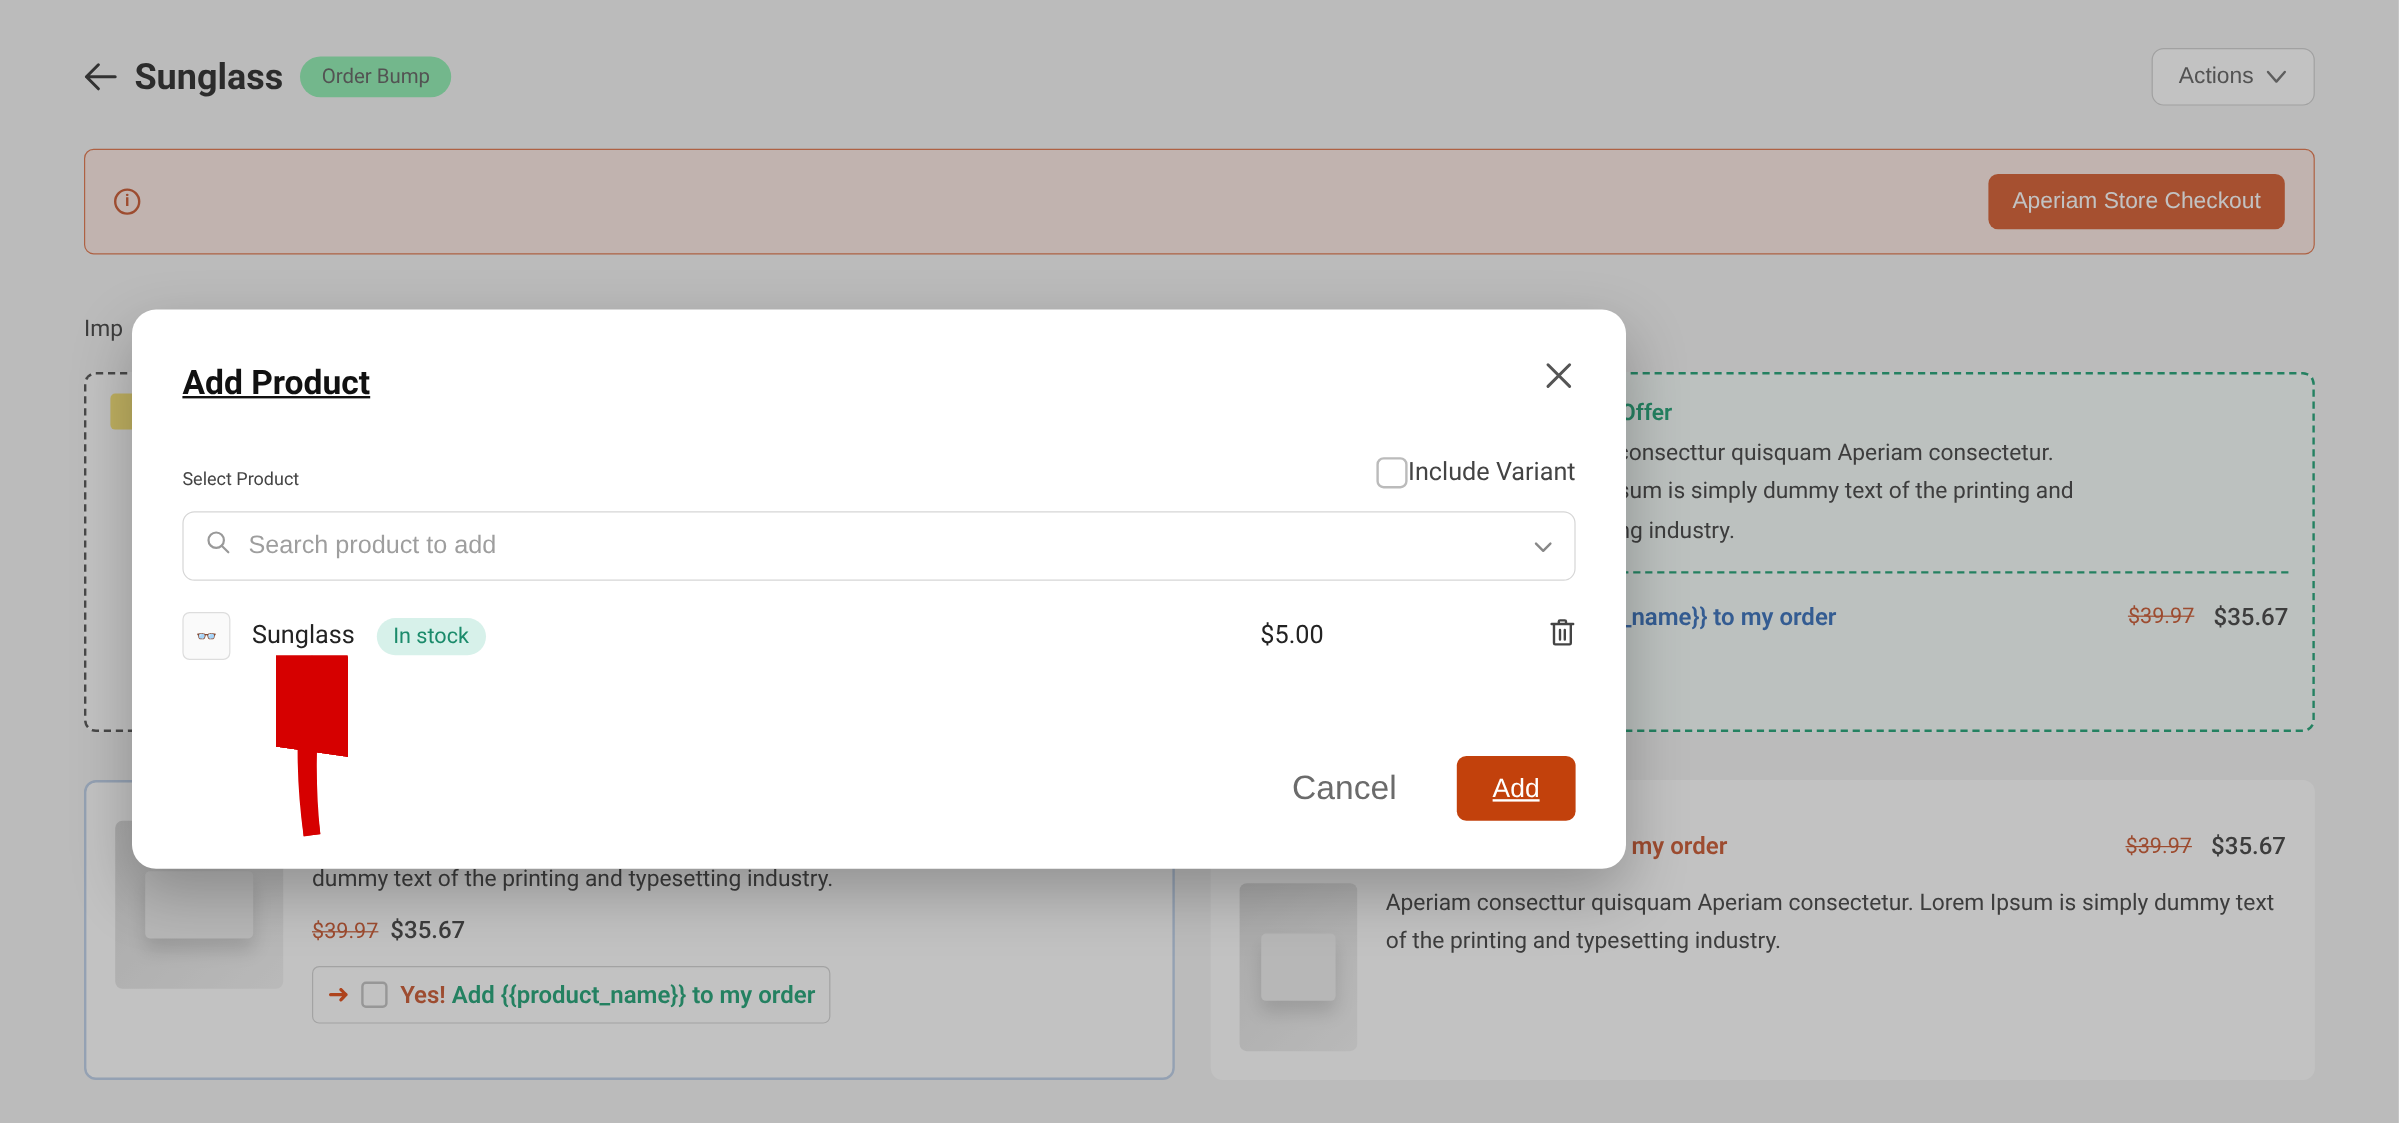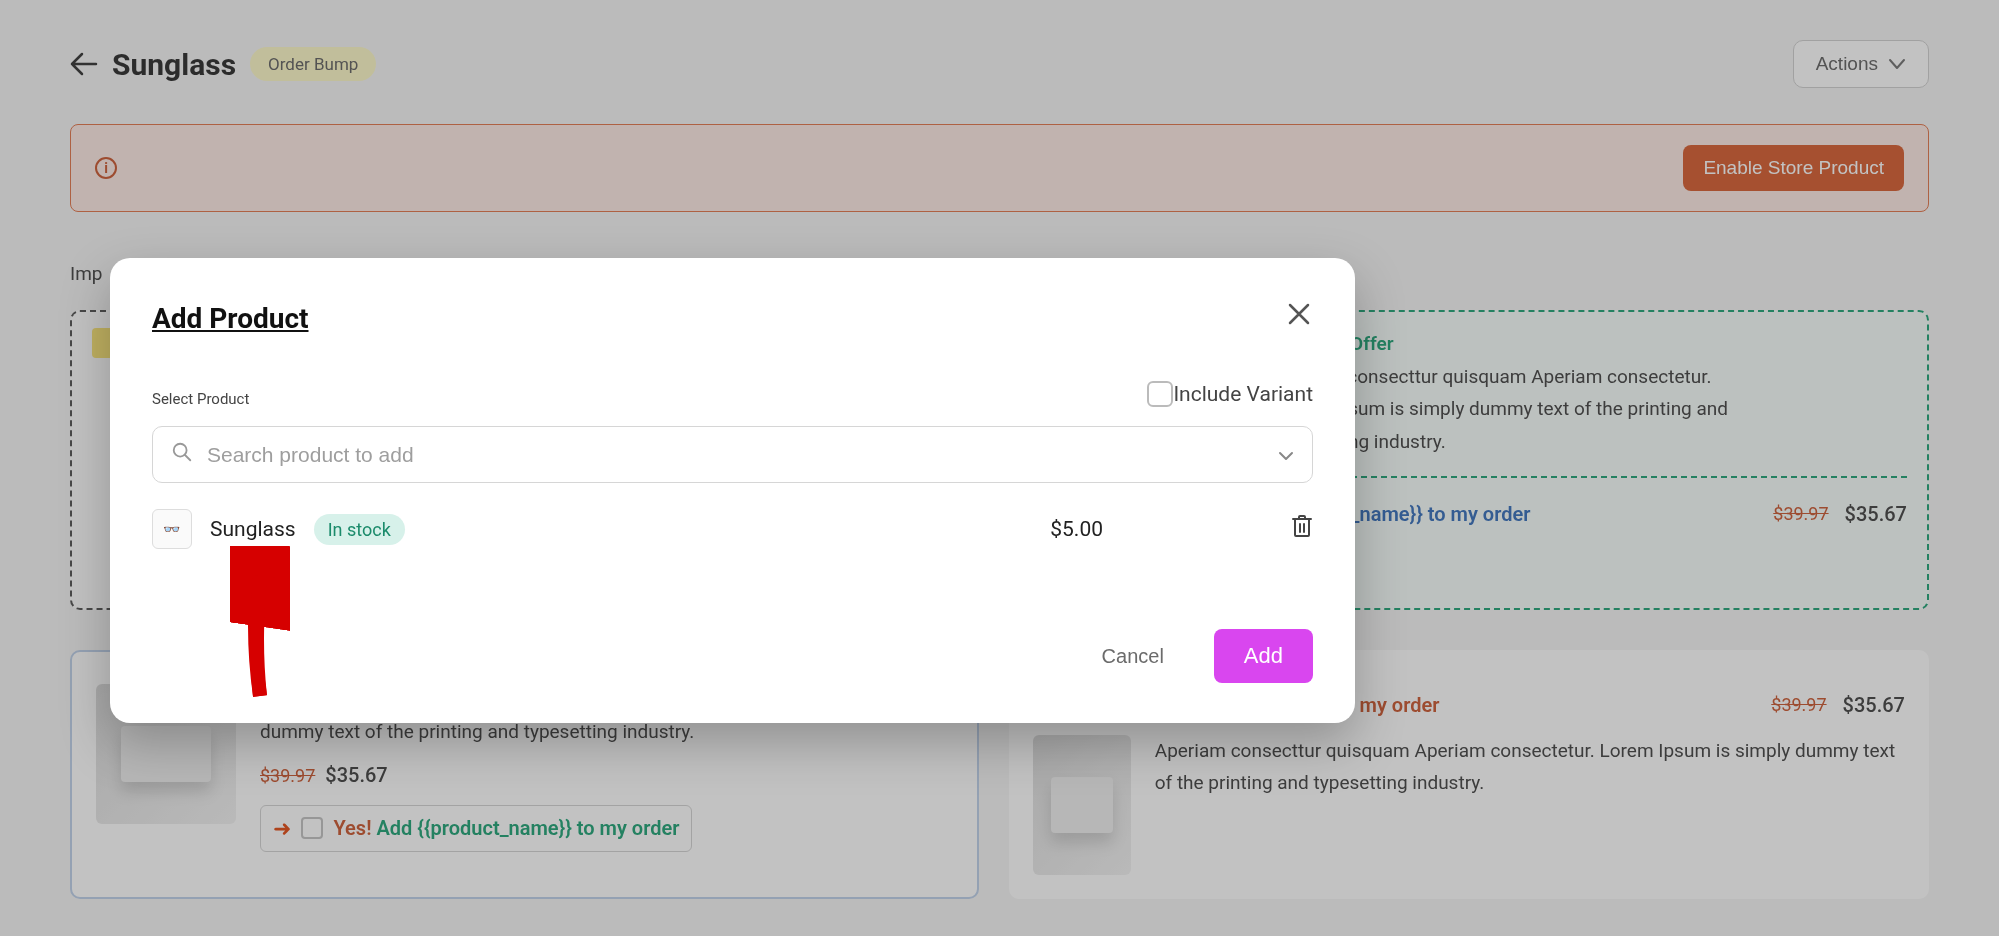--- a/index.html
+++ b/index.html
@@ -25,21 +25,21 @@
   cursor: pointer;
   display: inline-flex;
   align-items: center;
 }
 .page-title {
   font-size: 30px;
   font-weight: 700;
   color: #1a1a1a;
 }
 .badge-pill {
-  background: #fef9c3;
+  background: #86efac;
   color: #555;
   font-size: 17px;
   padding: 7px 18px;
   border-radius: 999px;
 }
 .spacer { flex: 1; }
 .actions-btn {
   border: 1px solid #ccc;
   background: #fff;
   padding: 12px 22px;
@@ -308,32 +308,33 @@
 .modal-actions {
   display: flex;
   justify-content: flex-end;
   gap: 50px;
   margin-top: 80px;
   align-items: center;
 }
 .btn-cancel {
   background: none;
   border: none;
-  font-size: 20px;
+  font-size: 28px;
   color: #6b6b6b;
   cursor: pointer;
 }
 .btn-add {
-  background: #d946ef;
+  background: #c2410c;
   color: #fff;
   border: none;
   border-radius: 8px;
   padding: 14px 30px;
   font-size: 22px;
   cursor: pointer;
+  text-decoration: underline;
 }
 .arrow-callout {
   position: absolute;
   left: 230px;
   top: 546px;
   width: 60px;
   height: 160px;
   pointer-events: none;
   z-index: 10000;
 }
@@ -388,21 +389,21 @@
       <span>Actions</span>
       <svg width="18" height="12" viewBox="0 0 18 12" fill="none" stroke="#666" stroke-width="2" stroke-linecap="round" stroke-linejoin="round">
           <path d="M2 2L9 10L16 2"></path>
         </svg>
     </button>
   </div>
 
   <div class="alert-banner">
     <span class="alert-icon">i</span>
     <span class="spacer"></span>
-    <button class="enable-btn">Enable Store Product</button>
+    <button class="enable-btn">Aperiam Store Checkout</button>
   </div>
 
   <div class="truncated-text">Imp</div>
 
   <div class="cards-row">
     <div class="dashed-card black-dashed" style="min-height:300px;">
       <div style="width:30px;height:30px;background:#fbe36a;border-radius:4px;margin-top:-4px;"></div>
     </div>
     <div class="dashed-card" style="flex:0 0 640px;">
       <div class="exclusive-offer">sive Offer</div>

